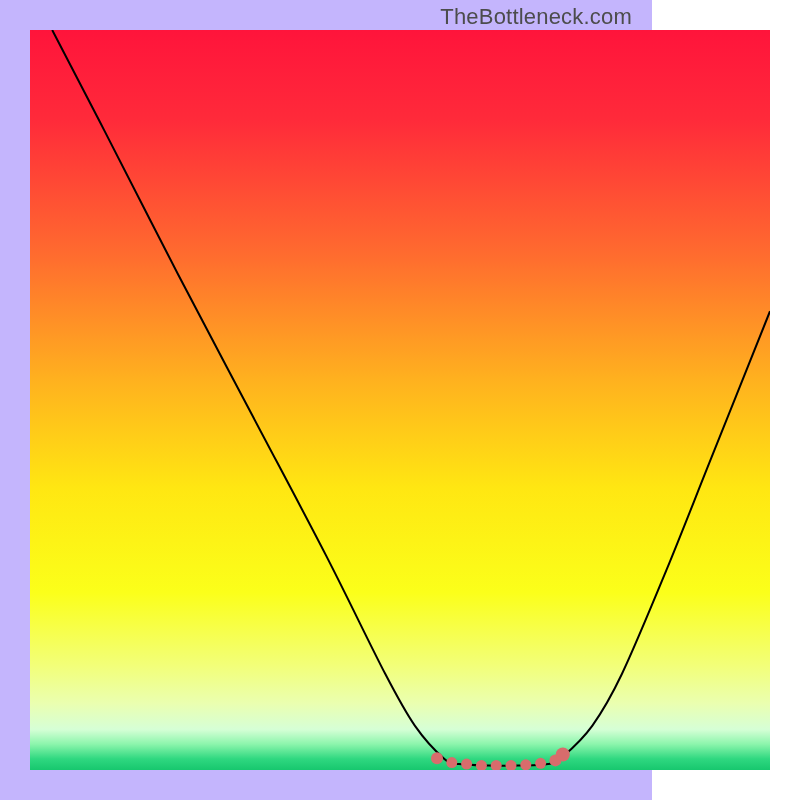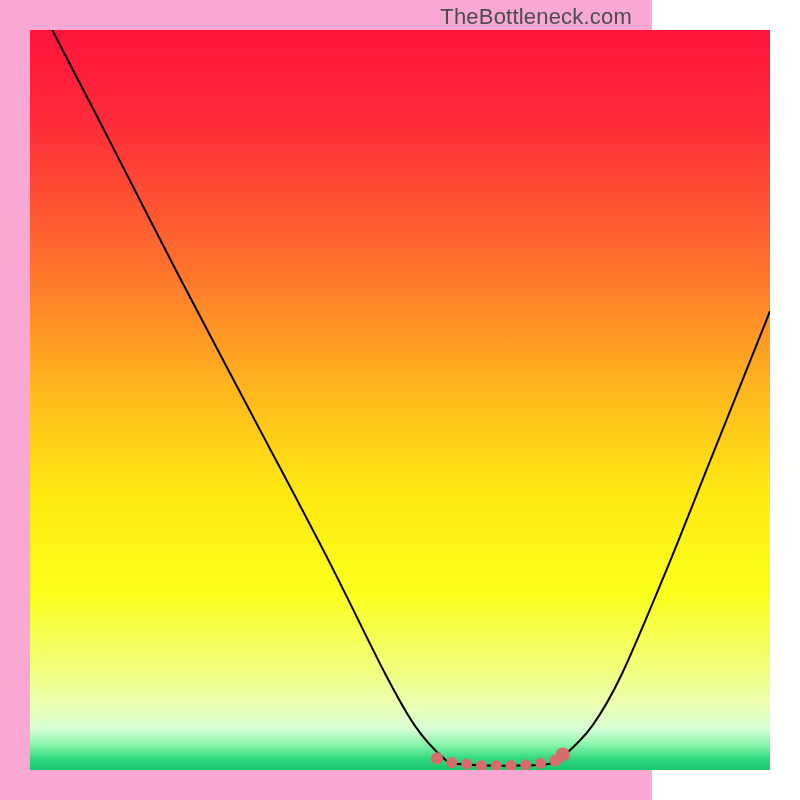--- a/index.html
+++ b/index.html
@@ -1,20 +1,20 @@
 <!DOCTYPE html>
 <html><head>
 <meta charset="utf-8">
 <style>
   * { margin: 0; padding: 0; box-sizing: border-box; }
   html, body { width: 800px; height: 800px; overflow: hidden; }
   .frame {
     width: 652px;
     height: 800px;
-    background: #f9a8d4;
+    background: #c4b5fd;
     position: relative;
   }
   .watermark {
     position: absolute;
     top: 4px;
     right: 20px;
     font-family: Arial, Helvetica, sans-serif;
     font-size: 22px;
     color: #4c4c4c;
     font-weight: 500;

